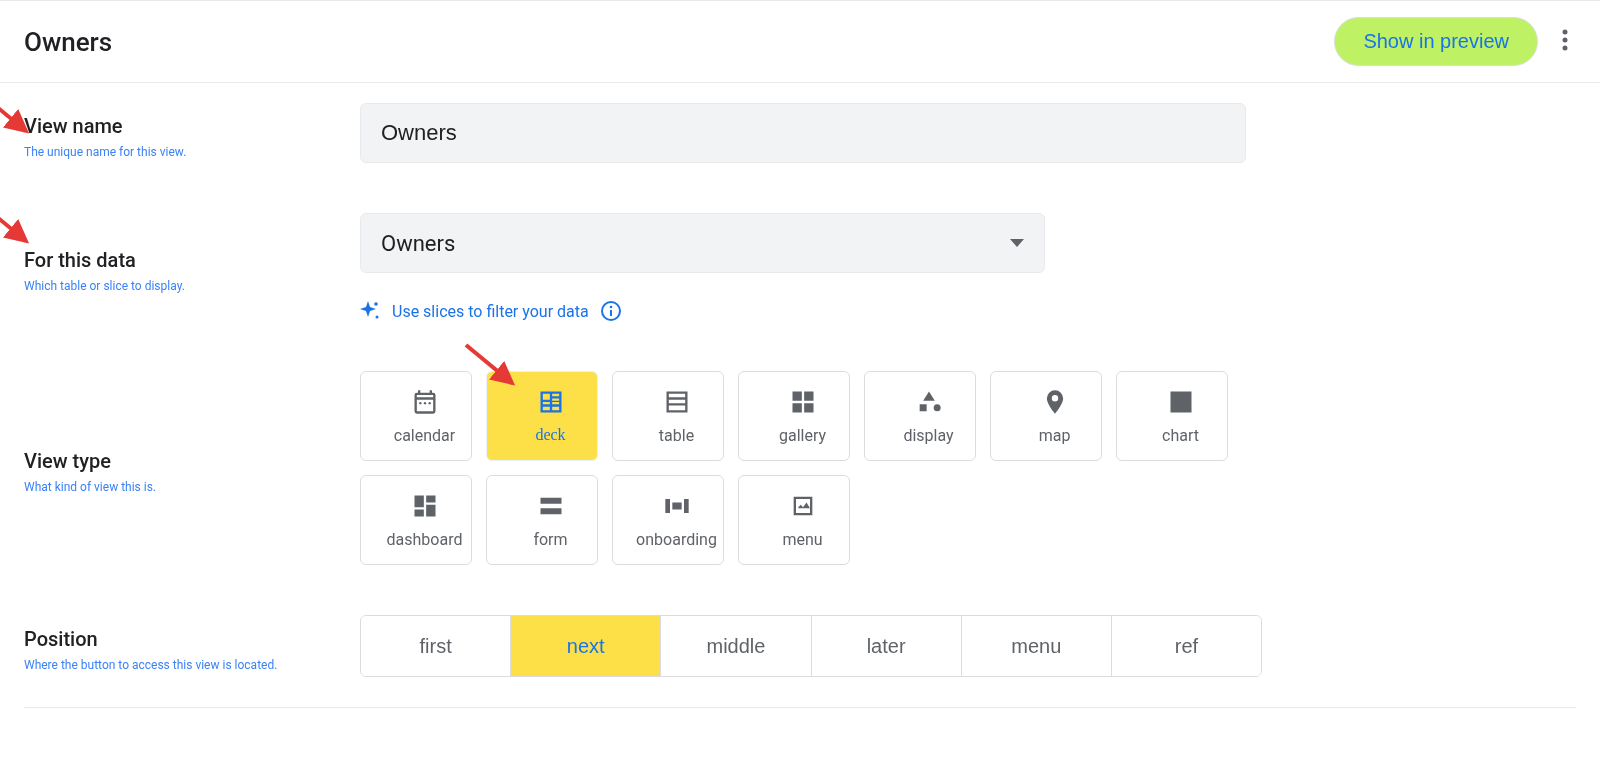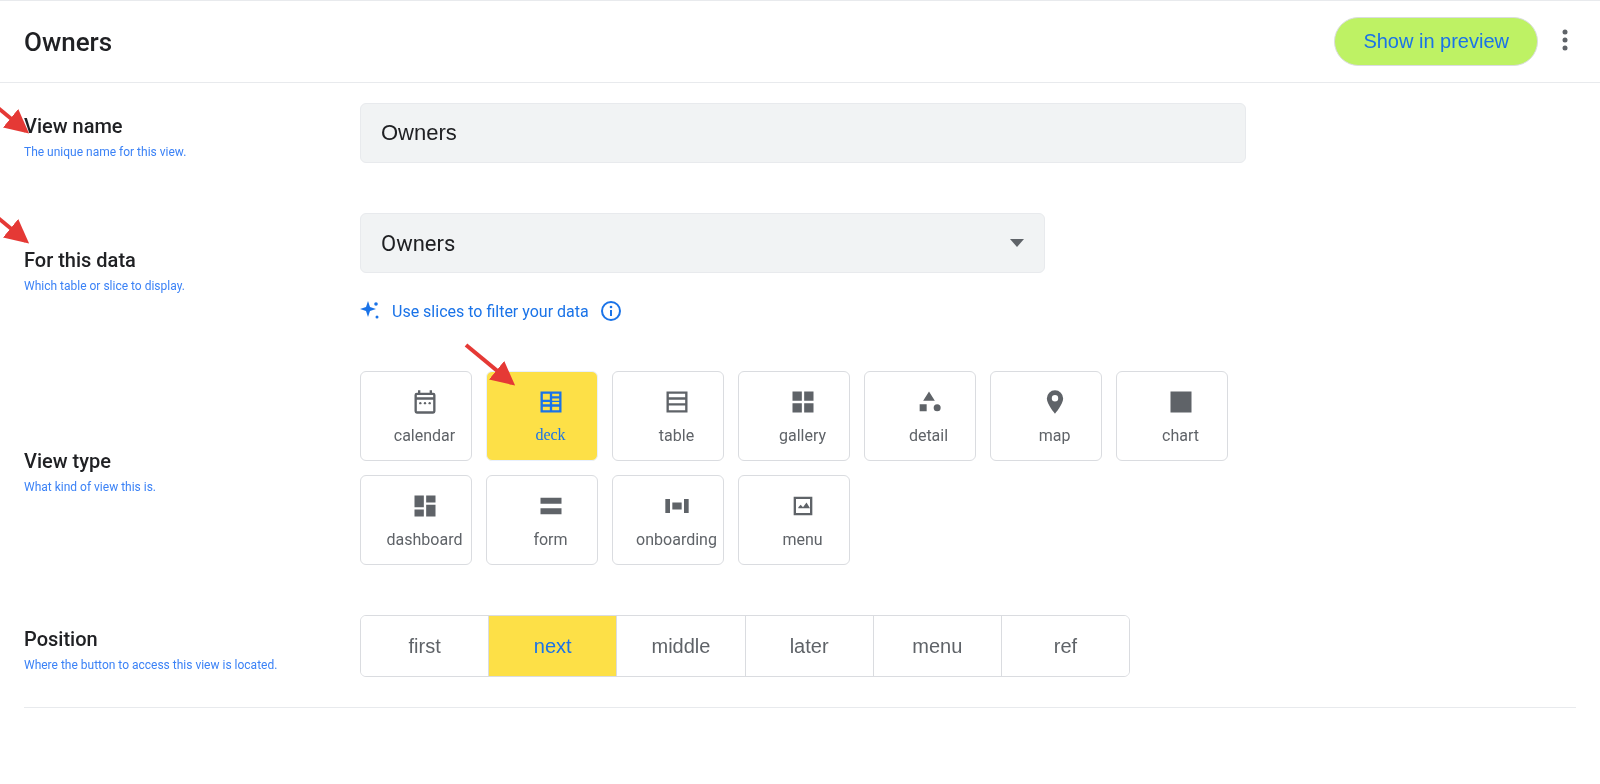--- a/index.html
+++ b/index.html
@@ -140,21 +140,21 @@
   .view-type-btn.selected svg { fill: #1a73e8; }
   .view-type-btn svg { fill: #5f6368; }
   .view-type-label {
     font-size: 16px;
   }
   .view-type-btn.selected .view-type-label { color: #1a73e8; }
   .positions {
     display: flex;
     border: 1px solid #dadce0;
     border-radius: 6px;
-    width: 770px;
+    width: 902px;
     overflow: hidden;
   }
   .pos-btn {
     flex: 1;
     height: 60px;
     border: none;
     border-right: 1px solid #dadce0;
     background: #fff;
     font-size: 20px;
     color: #5f6368;
@@ -286,21 +286,21 @@
         <div class="view-type-btn">
           <svg width="28" height="28" viewBox="0 0 24 24">
               <path d="M3 3h8v8H3V3zm10 0h8v8h-8V3zM3 13h8v8H3v-8zm10 0h8v8h-8v-8z"></path>
             </svg>
           <span class="view-type-label">gallery</span>
         </div>
         <div class="view-type-btn">
           <svg width="28" height="28" viewBox="0 0 24 24">
               <path d="M12 3l5 8H7l5-8zM4 14h6v6H4v-6zm12 3a3 3 0 116 0 3 3 0 01-6 0z"></path>
             </svg>
-          <span class="view-type-label">detail</span>
+          <span class="view-type-label">display</span>
         </div>
         <div class="view-type-btn">
           <svg width="28" height="28" viewBox="0 0 24 24">
               <path d="M12 2a7 7 0 00-7 7c0 5 7 13 7 13s7-8 7-13a7 7 0 00-7-7zm0 9.5A2.5 2.5 0 1112 6a2.5 2.5 0 010 5.5z"></path>
             </svg>
           <span class="view-type-label">map</span>
         </div>
         <div class="view-type-btn">
           <svg width="28" height="28" viewBox="0 0 24 24">
               <path d="M3 3h18v18H3V3zm4 12h2v4H7v-4zm4-5h2v9h-2v-9zm4 3h2v6h-2v-6z"></path>

